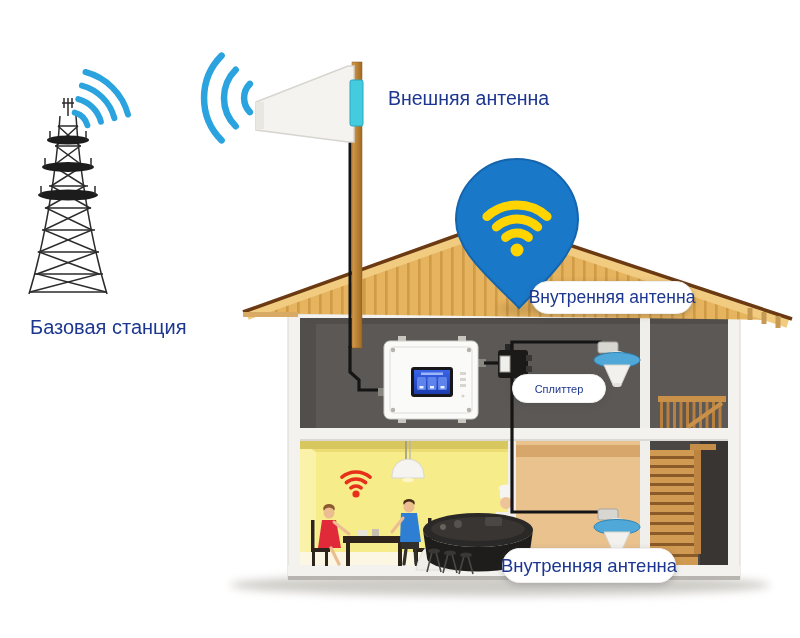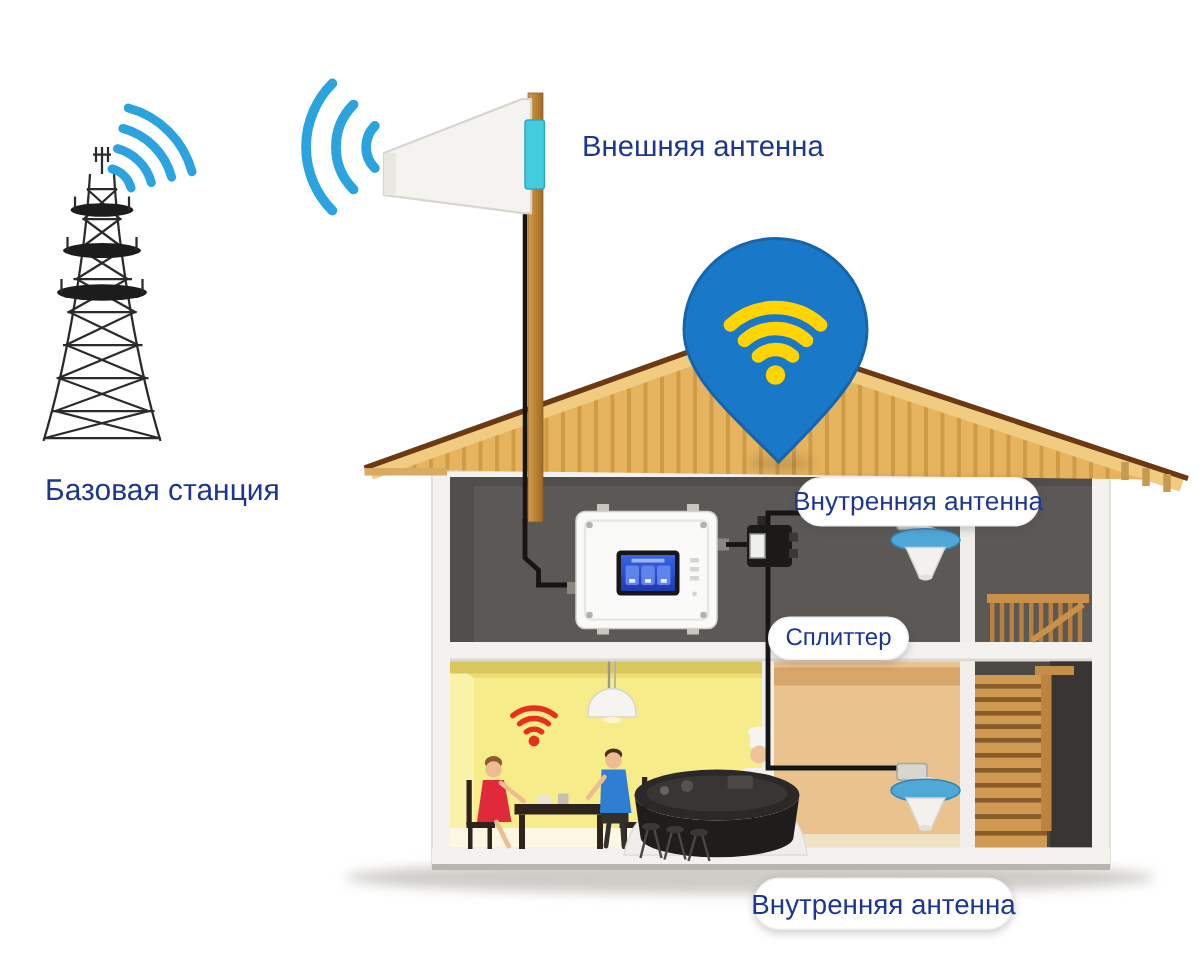--- a/index.html
+++ b/index.html
@@ -26,25 +26,25 @@
   .s-wifi{stroke:var(--wifi-yellow);fill:none;stroke-linecap:round;}
   .f-wifi{fill:var(--wifi-yellow);}
   .s-red{stroke:var(--indoor-wifi-red);fill:none;stroke-linecap:round;}
   .f-red{fill:var(--indoor-wifi-red);}
   .s-cable{stroke:var(--cable-black);stroke-width:3.2;fill:none;}
   .f-pin{fill:var(--pin-blue);}
   .f-disc{fill:var(--antenna-disc-blue);}
   .plain-label{position:absolute;color:var(--label-blue);white-space:nowrap;}
   .pill{position:absolute;background:#ffffff;border-radius:18px;color:var(--label-blue);
         display:flex;align-items:center;justify-content:center;white-space:nowrap;
-        box-shadow:0 2px 6px rgba(70,70,70,.28);border:1px solid #f1f0ee;margin-top:37px;}
+        box-shadow:0 2px 6px rgba(70,70,70,.28);border:1px solid #f1f0ee;}
   #lbl-base{left:30px;top:316px;font-size:20px;}
   #lbl-ext{left:388px;top:87px;font-size:19.5px;}
   #pill-int-top{left:531px;top:281px;width:160px;height:31px;font-size:17.5px;}
-  #pill-splitter{left:512px;top:374px;width:92px;height:27px;font-size:16px;}
+  #pill-splitter{left:512px;top:374px;width:92px;height:27px;font-size:11px;}
   #pill-repeater{left:359px;top:423px;width:150px;height:36px;font-size:22px;}
   #pill-int-bottom{left:502px;top:548px;width:172px;height:33px;font-size:18.5px;}
 </style>
 </head>
 <body>
 
 <div class="scene">
 
 <svg width="800" height="638" viewBox="0 0 800 638">
   <defs>

